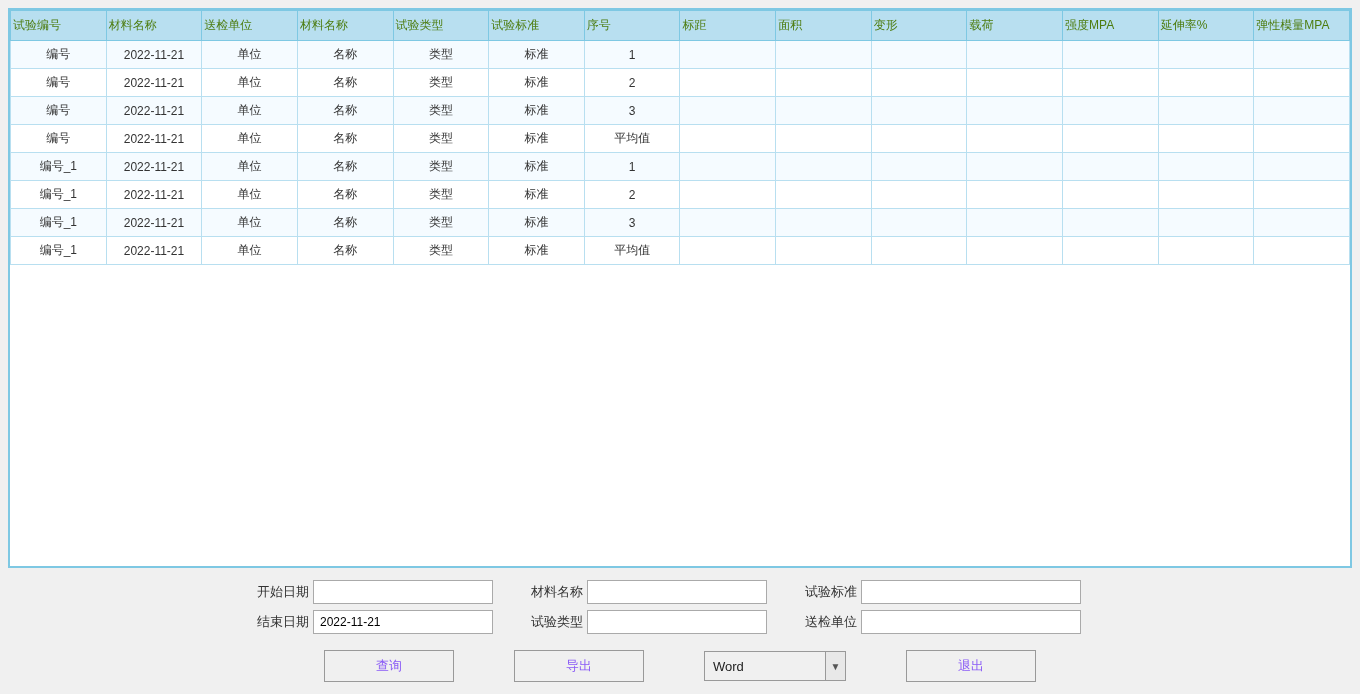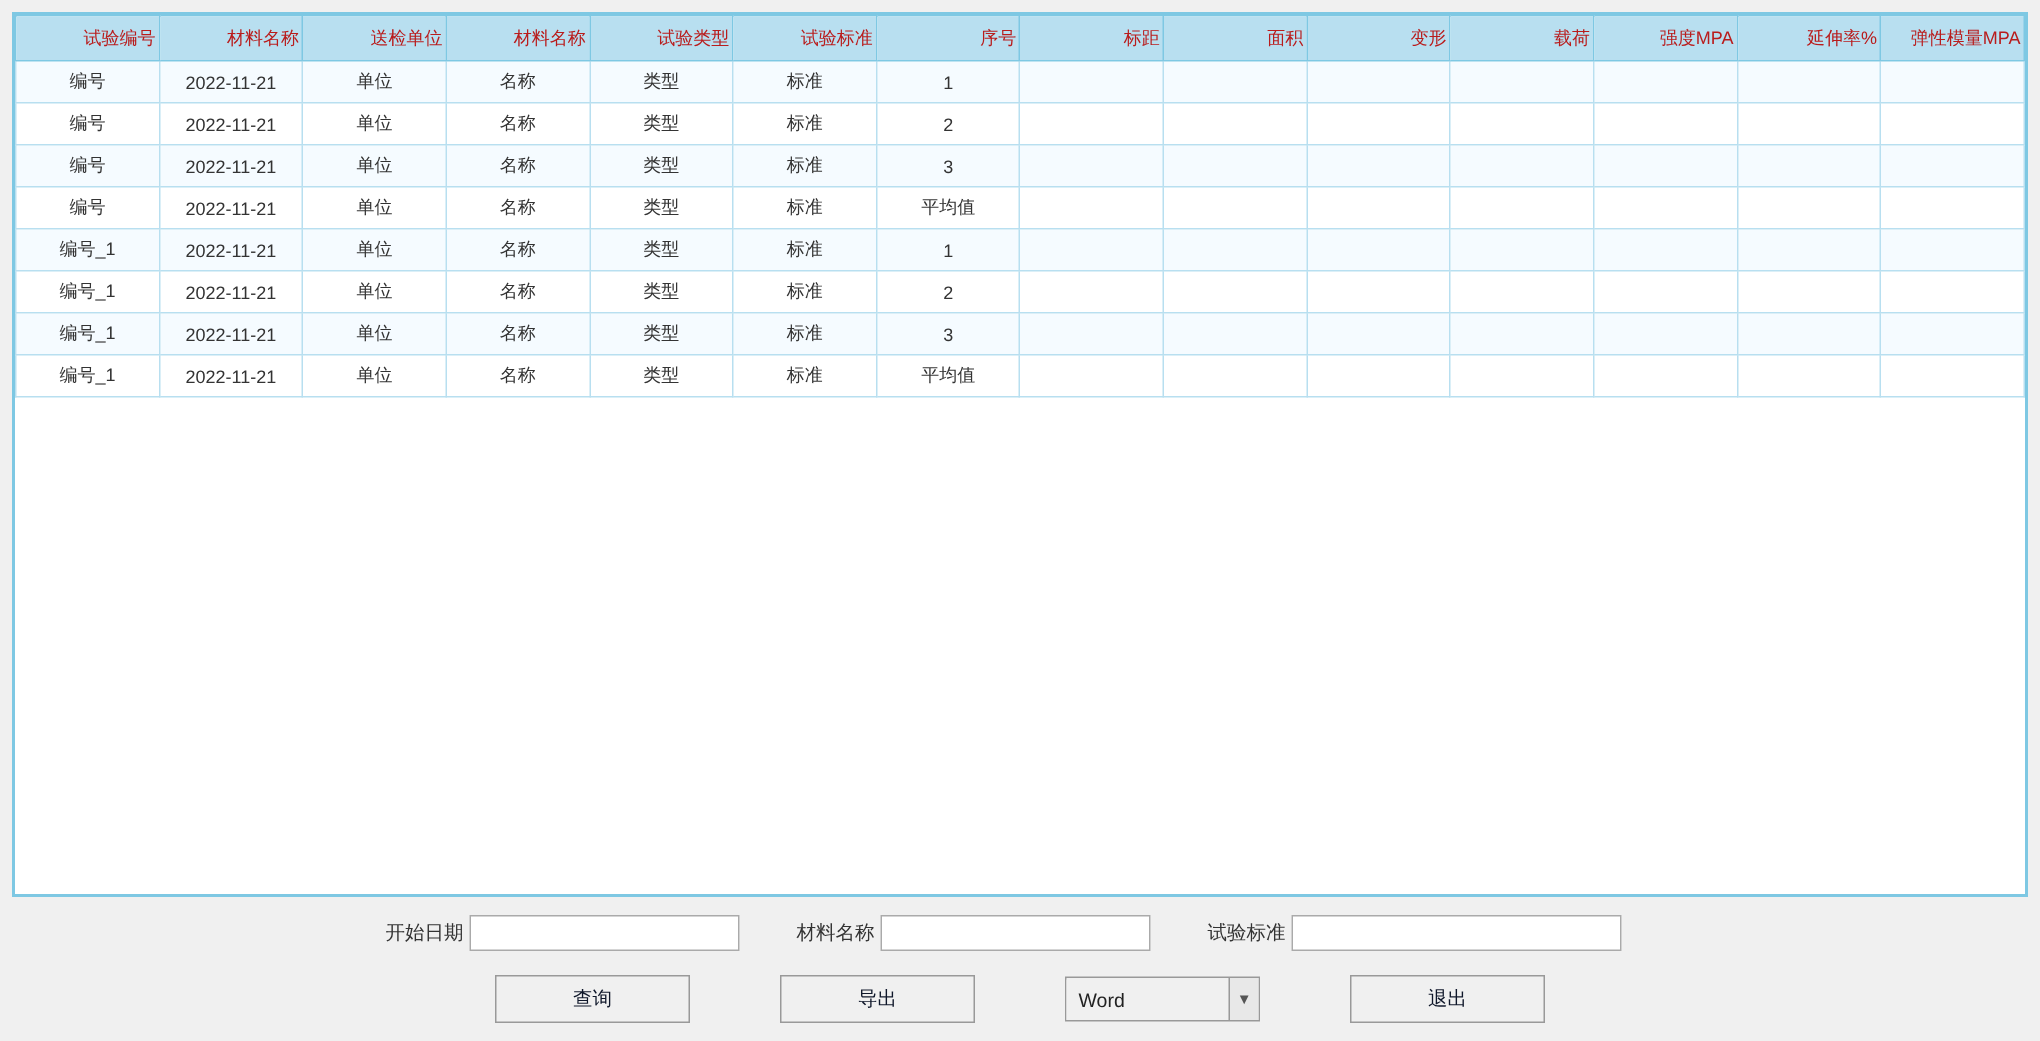--- a/index.html
+++ b/index.html
@@ -30,22 +30,22 @@
       width: 100%;
       border-collapse: collapse;
       table-layout: fixed;
     }
     thead tr {
       background: #b8dff0;
     }
     thead th {
       border: 1px solid #7ec8e3;
       padding: 6px 2px;
-      text-align: right;
-      color: #b91c1c;
+      text-align: left;
+      color: #4d7c0f;
       font-weight: normal;
       font-size: 12px;
       white-space: nowrap;
       overflow: hidden;
     }
     tbody tr {
       background: #fff;
       margin-left: 41px;
     }
     tbody tr:nth-child(odd) {
@@ -101,31 +101,31 @@
     }
     .btn {
       background: #f0f0f0;
       border: 1px solid #999;
       padding: 6px 0;
       font-size: 13px;
       cursor: pointer;
       width: 130px;
       text-align: center;
       margin-right: 60px;
-      color: #0f172a;
+      color: #8b5cf6;
     }
     .btn:last-child {
       margin-right: 0;
     }
     .btn-select-wrapper {
       display: flex;
       align-items: center;
       border: 1px solid #999;
       background: #f0f0f0;
-      width: 130px;
+      width: 142px;
       margin-right: 60px;
     }
     .btn-select-text {
       flex: 1;
       padding: 6px 8px;
       font-size: 13px;
       color: #222;
       background: #f0f0f0;
     }
     .btn-select-arrow {
@@ -306,20 +306,34 @@
       </div>
       <div class="form-group">
         <span class="form-label">材料名称</span>
         <input class="form-input" type="text" id="materialName" style="">
       </div>
       <div class="form-group">
         <span class="form-label">试验标准</span>
         <input class="form-input" type="text" id="testStandard" style="width: 220px;">
       </div>
     </div>
+    <div class="form-row">
+      <div class="form-group">
+        <span class="form-label">结束日期</span>
+        <input class="form-input" type="text" id="endDate" value="2022-11-21" style="">
+      </div>
+      <div class="form-group">
+        <span class="form-label">试验类型</span>
+        <input class="form-input" type="text" id="testType" style="">
+      </div>
+      <div class="form-group">
+        <span class="form-label">送检单位</span>
+        <input class="form-input" type="text" id="submitUnit" style="width: 220px;">
+      </div>
+    </div>
   </div>
 
   <div class="button-row">
     <button class="btn">查询</button>
     <button class="btn">导出</button>
     <div class="btn-select-wrapper">
       <span class="btn-select-text">Word</span>
       <span class="btn-select-arrow">▼</span>
     </div>
     <button class="btn" style="margin-right:0;">退出</button>

